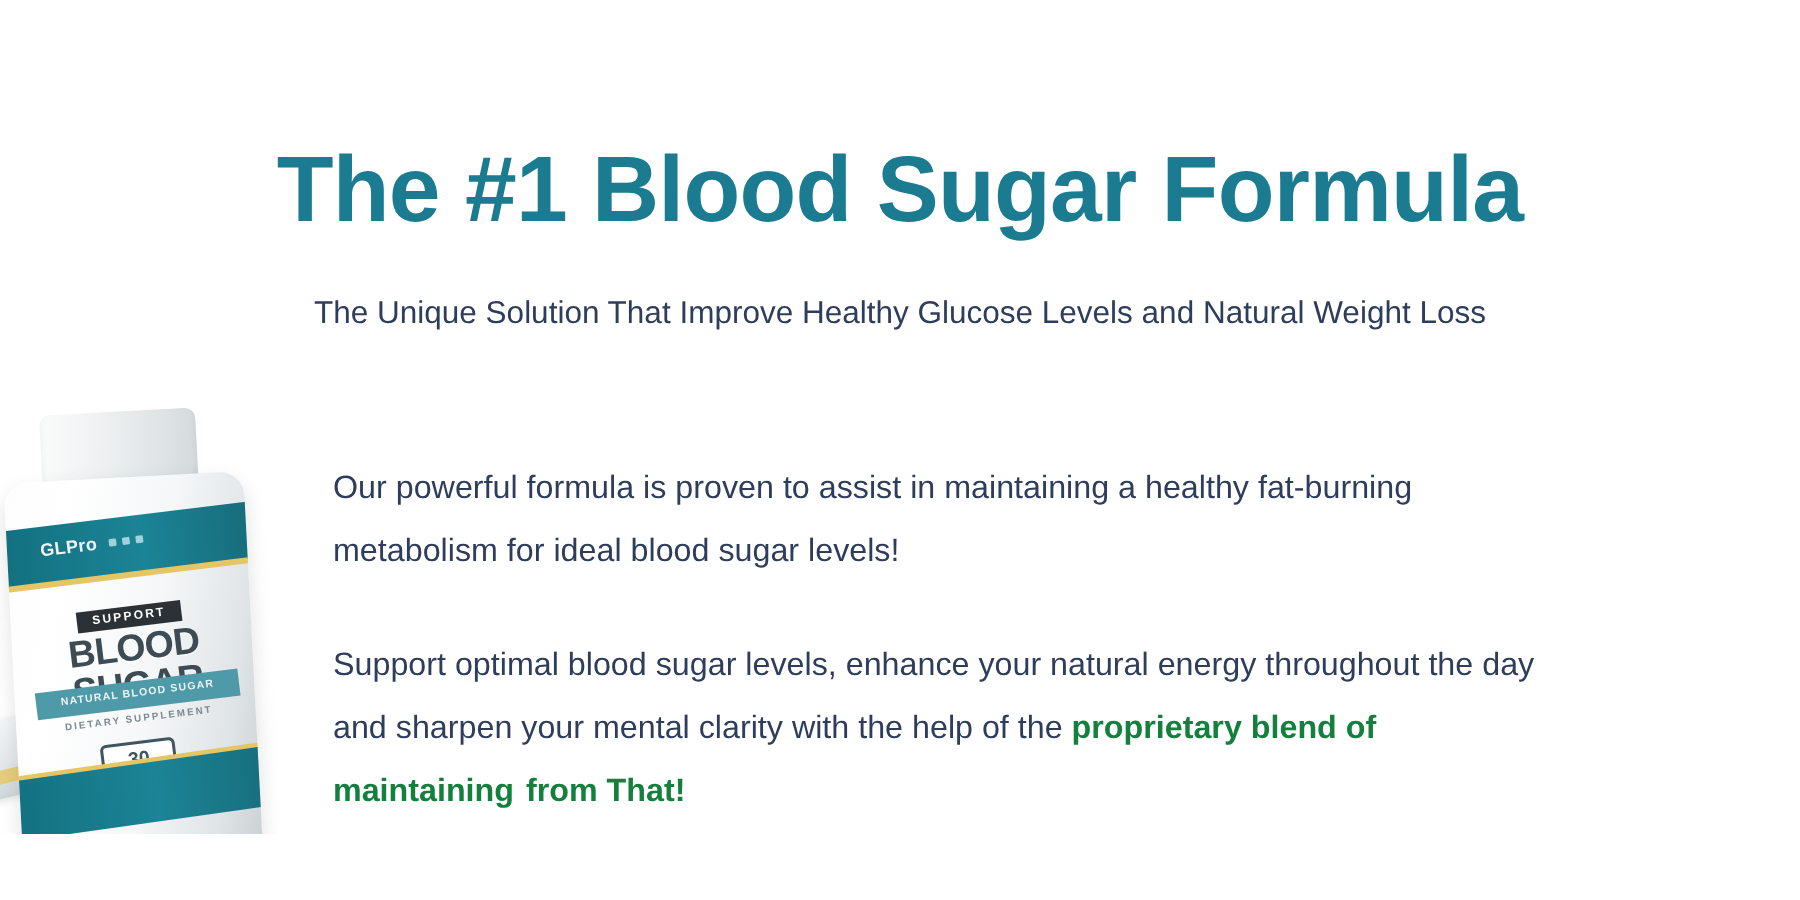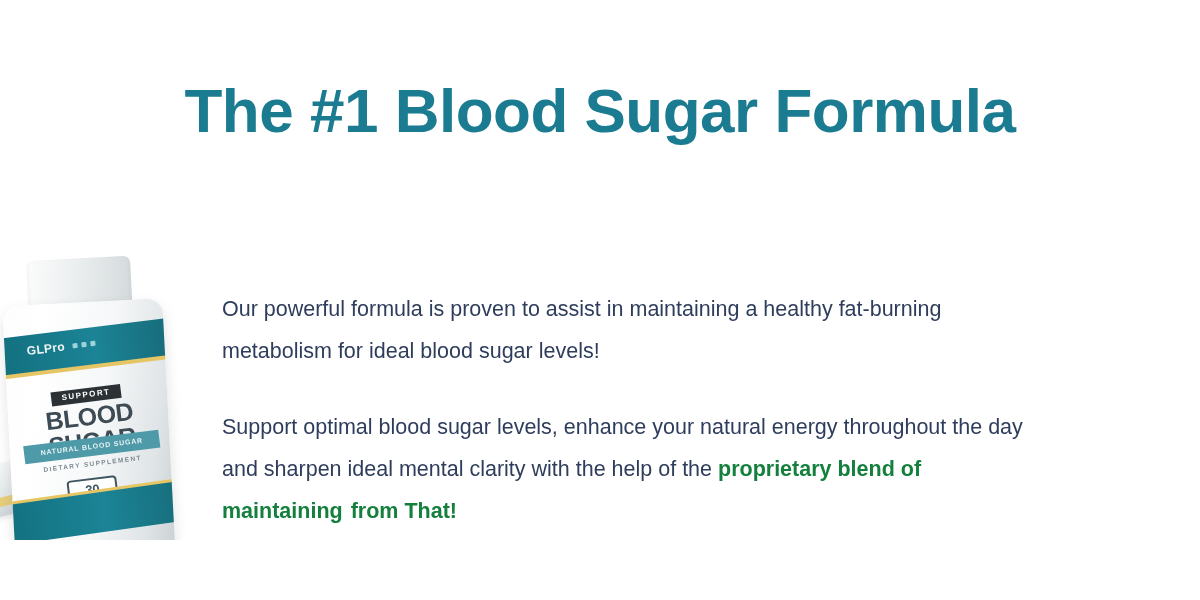--- a/index.html
+++ b/index.html
@@ -14,20 +14,21 @@
     font-family: "Liberation Sans", sans-serif;
     position: relative;
   }
 
   .page {
     position: relative;
     width: 1200px;
     height: 540px;
     background: #ffffff;
     overflow: hidden;
+    margin-top: 16px;
   }
 
   
   .hero-title {
     position: absolute;
     left: 0;
     top: 36px;
     width: 1200px;
     text-align: center;
     font-size: 62px;
@@ -317,20 +318,21 @@
     background: radial-gradient(ellipse at center, rgba(0,0,0,0.16) 0%, rgba(0,0,0,0) 72%);
   }
 </style>
 </head>
 <body>
 
 <div class="page">
 
   <h1 class="hero-title">The #1 Blood Sugar Formula</h1>
 
+  <p class="hero-subtitle">The Unique Solution That Improve Healthy Glucose Levels and Natural Weight Loss</p>
 
   <div class="product">
 
     <div class="bottle-back"></div>
 
     <div class="bottle-back-band"></div>
 
     <div class="bottle">
 
       <div class="bottle-cap"></div>
@@ -373,19 +375,19 @@
 
   <div class="copy">
 
     <p>
       <span class="wrapline">Our powerful formula is proven to assist in maintaining a healthy fat-burning</span>
       <span class="wrapline">metabolism for ideal blood sugar levels!</span>
     </p>
 
     <p>
       <span class="wrapline">Support optimal blood sugar levels, enhance your natural energy throughout the day</span>
-      <span class="wrapline"><span>and sharpen ideal mental clarity with the help of the </span><b>proprietary blend of</b></span>
+      <span class="wrapline"><span>and sharpen your mental clarity with the help of the </span><b>proprietary blend of</b></span>
       <span class="wrapline"><b>maintaining</b><span class="gap"></span><b>from That!</b></span>
     </p>
 
   </div>
 
 </div>
 
 </body></html>

